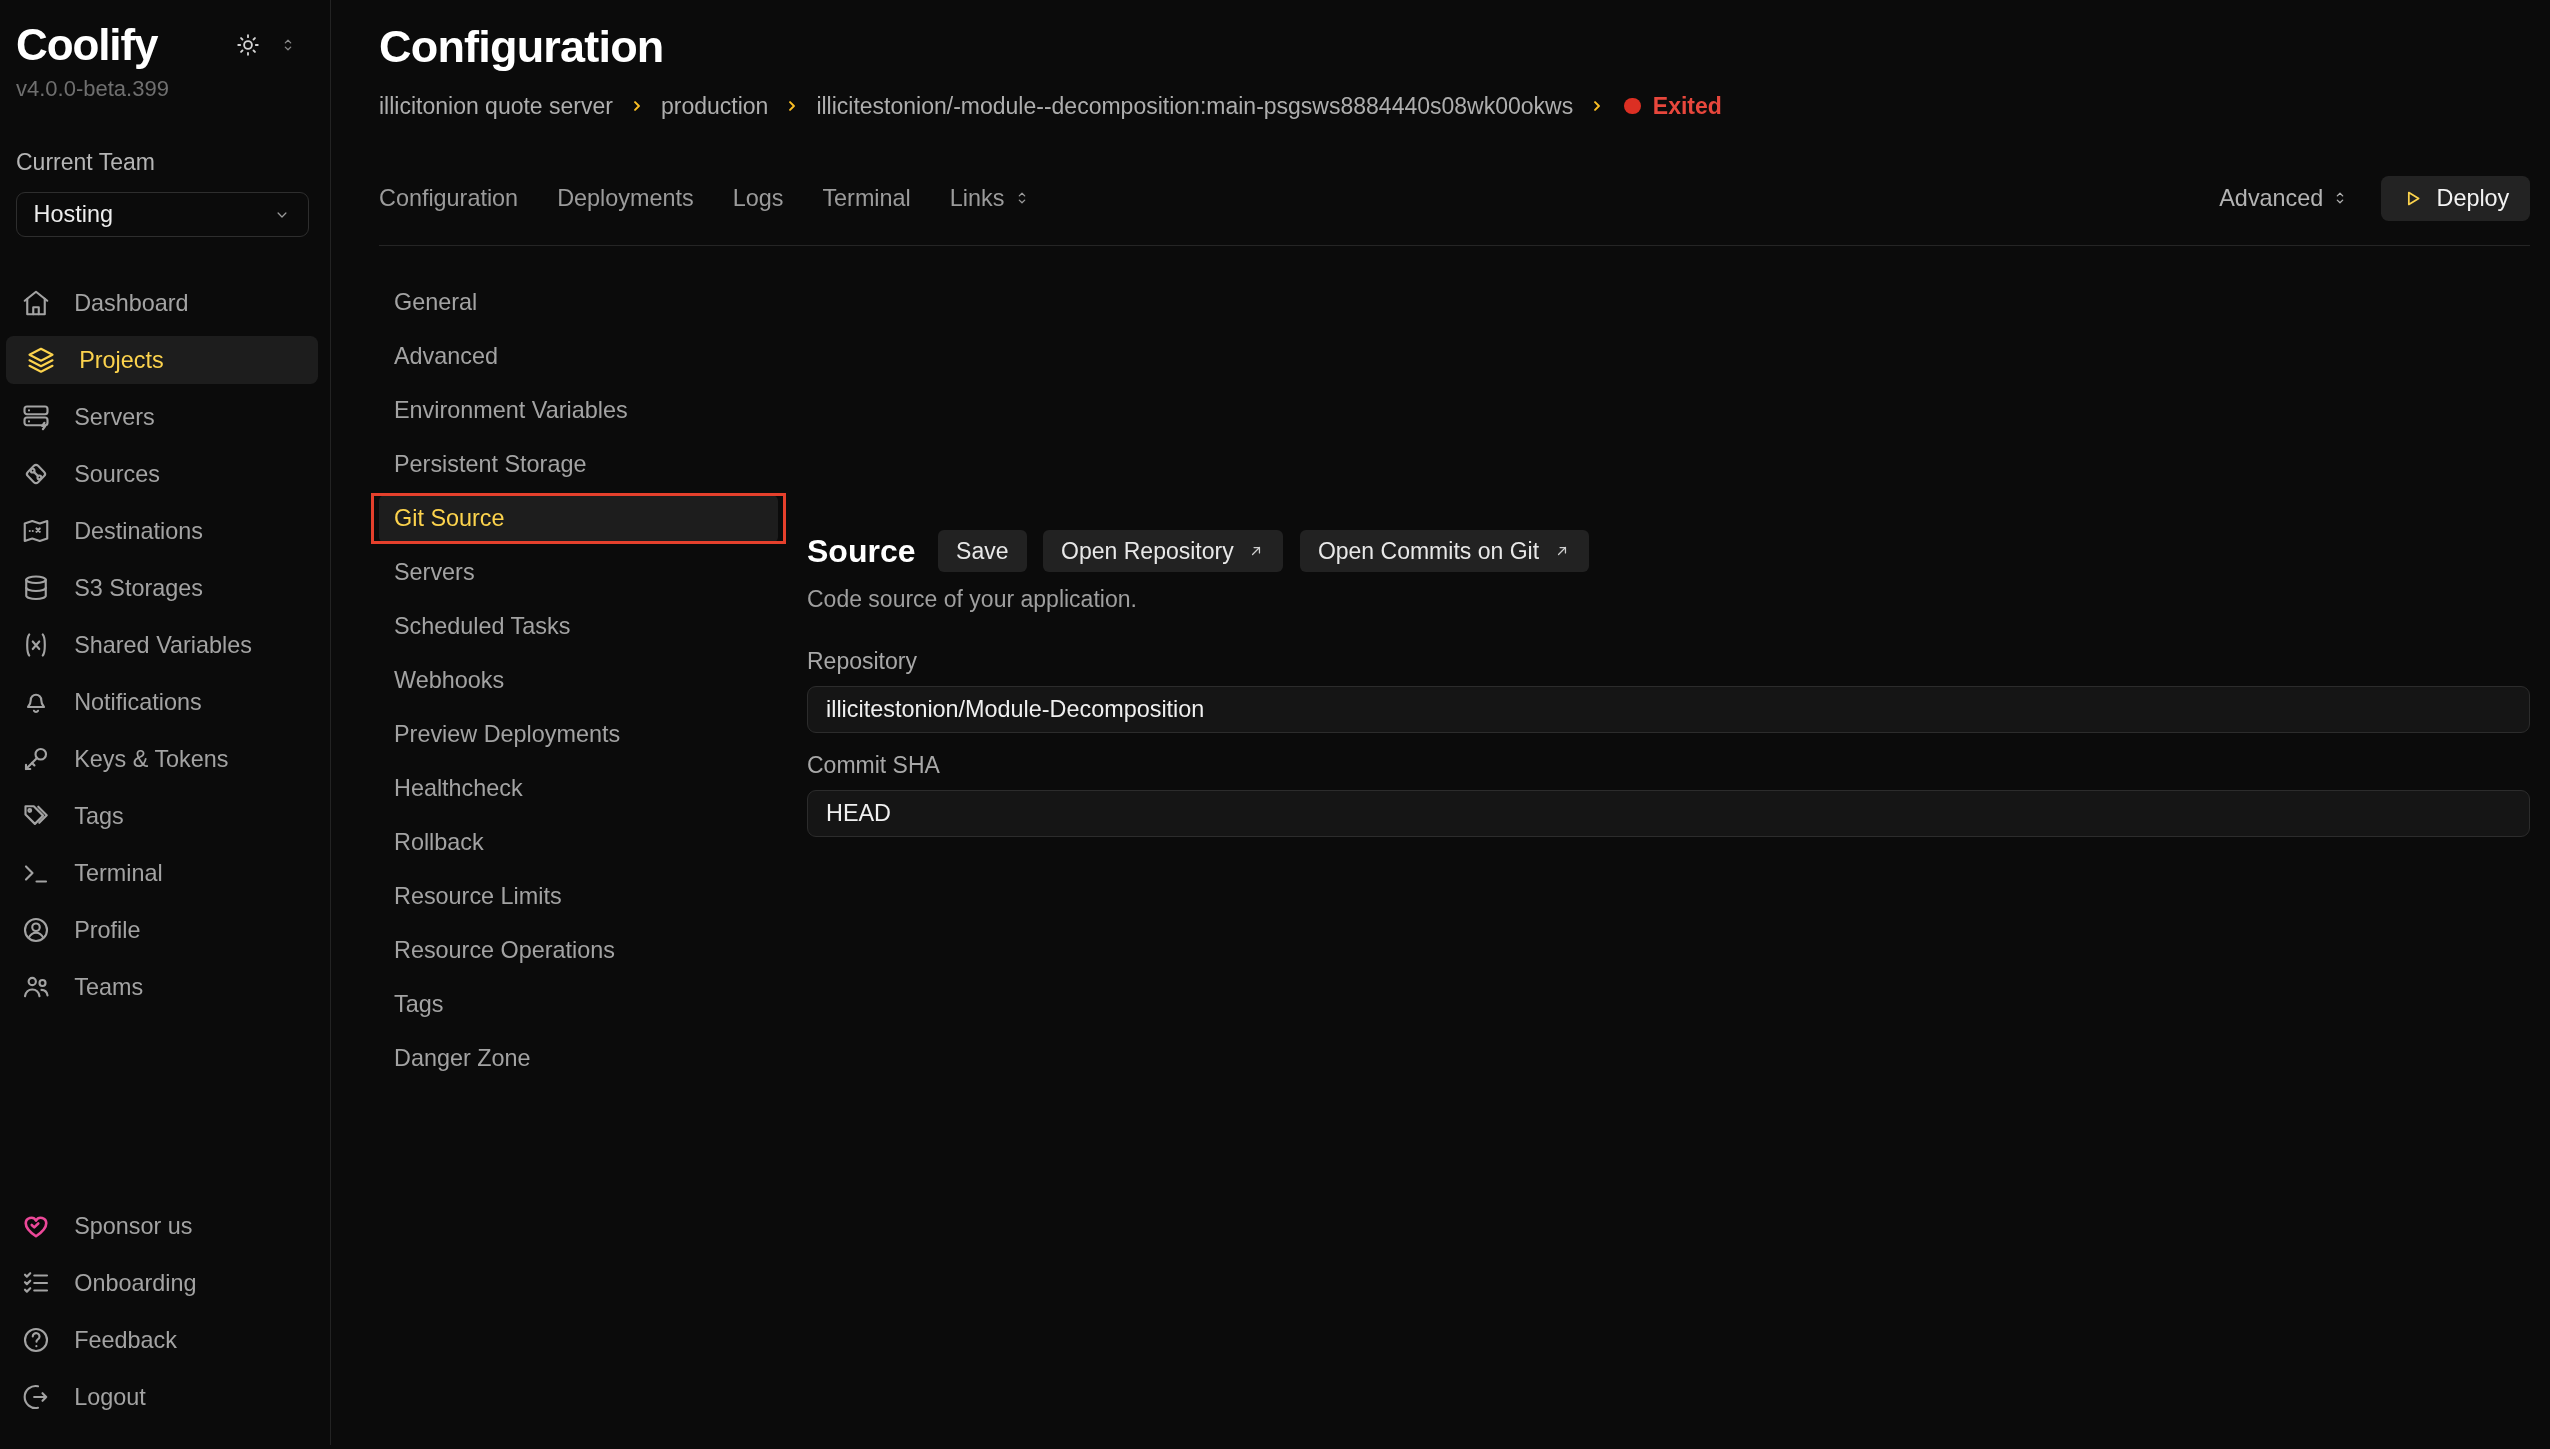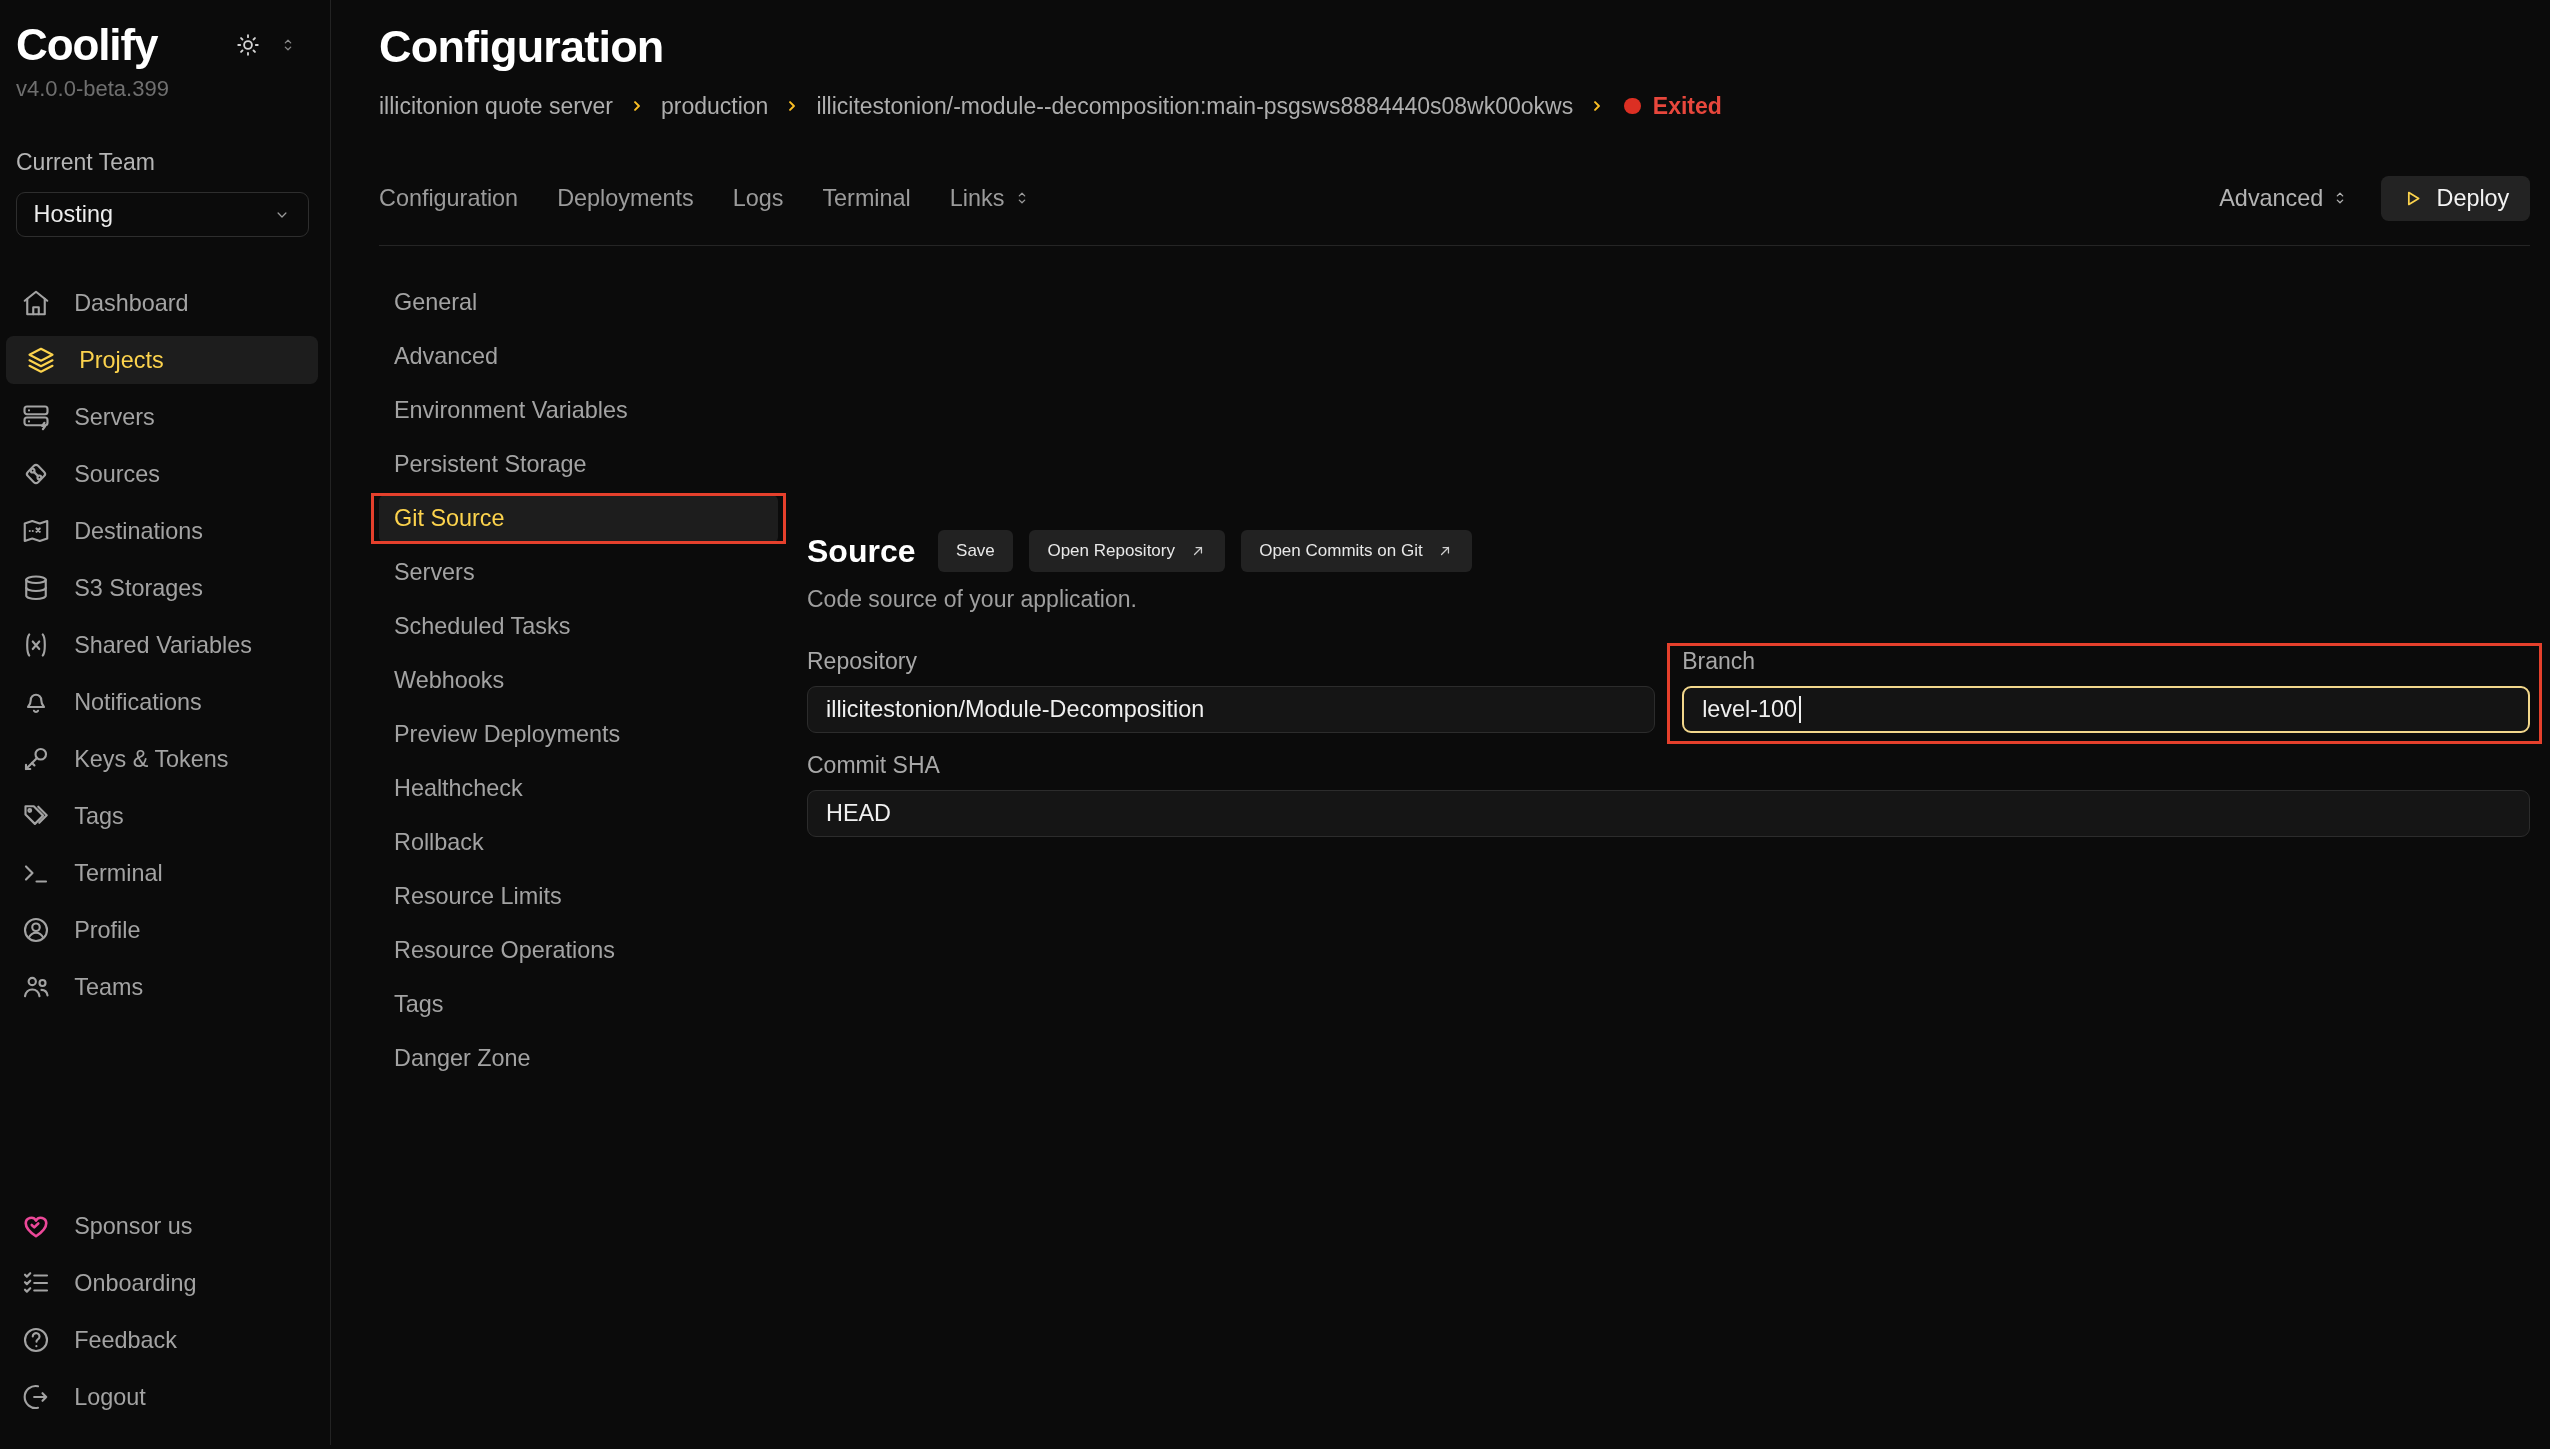--- a/index.html
+++ b/index.html
@@ -57,21 +57,21 @@
     border-radius:6px; font-size:23.4px; color:#a3a3a3; cursor:pointer; }
   .subnav-item.active { background:#1d1d1d; color:#fcd34d; }
   .annotated { position:relative; }
   .annotated::after { content:""; position:absolute; inset:-1.5px -7.6px; border:3px solid #e5402c;
     pointer-events:none; }
 
   .form { flex:1; margin-left:29px; }
   .source-row { display:flex; align-items:center; gap:16.6px; }
   .section-title { font-size:32px; font-weight:700; color:#fff; margin-right:6px; }
   .btn { height:42px; background:#222; border-radius:6px; padding:0 18px; cursor:pointer;
-    display:flex; align-items:center; gap:13.6px; font-size:17px; color:#e8e8e8; }
+    display:flex; align-items:center; gap:13.6px; font-size:23px; color:#e8e8e8; }
   .btn .ext { color:#cfcfcf; }
   .desc { margin-top:13.6px; font-size:23px; color:#9f9f9f; }
 
   .fields { margin-top:35px; }
   .row2 { display:flex; gap:27px; }
   .field { flex:1; min-width:0; }
   .field-label { font-size:23px; color:#a8a8a8; display:block; }
   .input { margin-top:10.6px; height:47px; background:#151515; border:1.5px solid #2c2c2c; border-radius:9px;
     display:flex; align-items:center; padding:0 18px; font-size:23.4px; color:#f0f0f0; cursor:text; }
   .branch-field { position:relative; }
@@ -402,27 +402,20 @@
       <div class="desc">Code source of your application.</div>
 
       <div class="fields">
         <div class="row2">
           <div class="field">
             <span class="field-label">Repository</span>
             <div class="input">
               <span>illicitestonion/Module-Decomposition</span>
             </div>
           </div>
-          <div class="field branch-field">
-            <span class="field-label">Branch</span>
-            <div class="input">
-              <span>level-100</span>
-              <span class="caret"></span>
-            </div>
-          </div>
         </div>
 
         <div class="field commit">
           <span class="field-label">Commit SHA</span>
           <div class="input">
             <span>HEAD</span>
           </div>
         </div>
       </div>
     </div>

